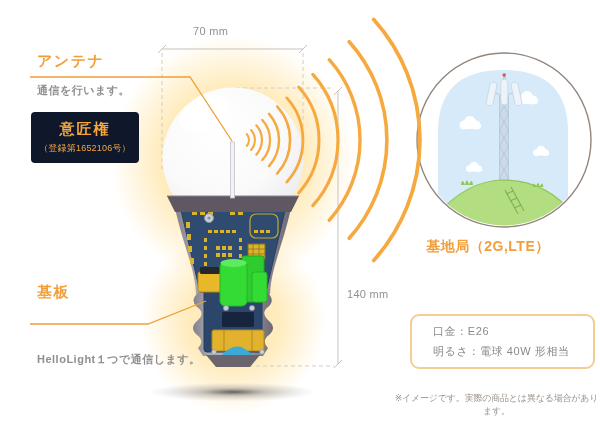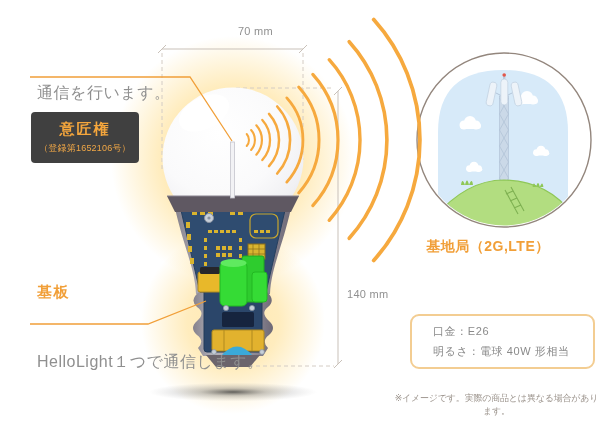--- a/index.html
+++ b/index.html
@@ -4,23 +4,23 @@
 <style>
   html,body{margin:0;padding:0;background:#fff;}
   .stage{
     position:relative;width:600px;height:424px;background:#fff;overflow:hidden;
     font-family:"Liberation Sans","DejaVu Sans",sans-serif;
   }
   .stage svg{position:absolute;left:0;top:0;}
   .abs{position:absolute;}
   .dim-label{font-size:11px;color:#909090;letter-spacing:.3px;}
   .callout-title{font-size:15px;font-weight:bold;color:#F19F38;letter-spacing:1.5px;}
-  .callout-desc{font-size:16px;color:#8F8F8F;letter-spacing:.5px;}
+  .callout-desc{font-size:11px;color:#8F8F8F;letter-spacing:.5px;font-weight:bold;}
   .badge{
-    left:31px;top:112px;width:108px;height:51px;background:#404040;border-radius:4px;
+    left:31px;top:112px;width:108px;height:51px;background:#0f172a;border-radius:4px;
     display:flex;flex-direction:column;align-items:center;justify-content:center;gap:3px;
   }
   .badge .badge-title{font-size:15px;font-weight:bold;color:#F5A63C;letter-spacing:2px;}
   .badge .badge-sub{font-size:9px;color:#F0A746;letter-spacing:.2px;}
   .station-label{
     left:403px;top:238px;width:170px;text-align:center;
     font-size:14px;font-weight:bold;color:#F19F38;letter-spacing:.5px;
   }
   .spec-box{
     left:410px;top:314px;width:160px;height:51px;border:2px solid #F3CD92;border-radius:9px;
@@ -218,24 +218,25 @@
       <path d="M277.2 106.5 A50 50 0 0 1 277.2 173.5" stroke-width="2.6"></path>
       <path d="M286.8 97.9 A63 63 0 0 1 286.8 182.1" stroke-width="2.8"></path>
       <path d="M298.7 87.1 A79 79 0 0 1 298.7 192.9" stroke-width="3"></path>
       <path d="M312.8 74.4 A98 98 0 0 1 312.8 205.6" stroke-width="3.2"></path>
       <path d="M329.2 59.7 A120 120 0 0 1 329.2 220.3" stroke-width="3.4"></path>
       <path d="M349.2 41.7 A147 147 0 0 1 349.2 238.3" stroke-width="3.6"></path>
       <path d="M373.7 19.6 A180 180 0 0 1 373.7 260.4" stroke-width="3.8"></path>
     </g>
   </svg>
 
-  <div class="abs dim-label" style="left:193px;top:25px;width:80px;text-align:right;">70 mm</div>
+  <div class="abs dim-label" style="left:193px;top:25px;width:80px;text-align:left;">70 mm</div>
 
   <div class="abs dim-label" style="left:347px;top:288px;">140 mm</div>
 
+  <div class="abs callout-title" style="left:37px;top:52px;">アンテナ</div>
   <div class="abs callout-desc" style="left:37px;top:83px;">通信を行います。</div>
 
   <div class="abs badge">
     <div class="badge-title">意匠権</div>
     <div class="badge-sub">（登録第1652106号）</div>
   </div>
 
   <div class="abs callout-title" style="left:37px;top:283px;">基板</div>
   <div class="abs callout-desc" style="left:37px;top:352px;">HelloLight１つで通信します。</div>
 

